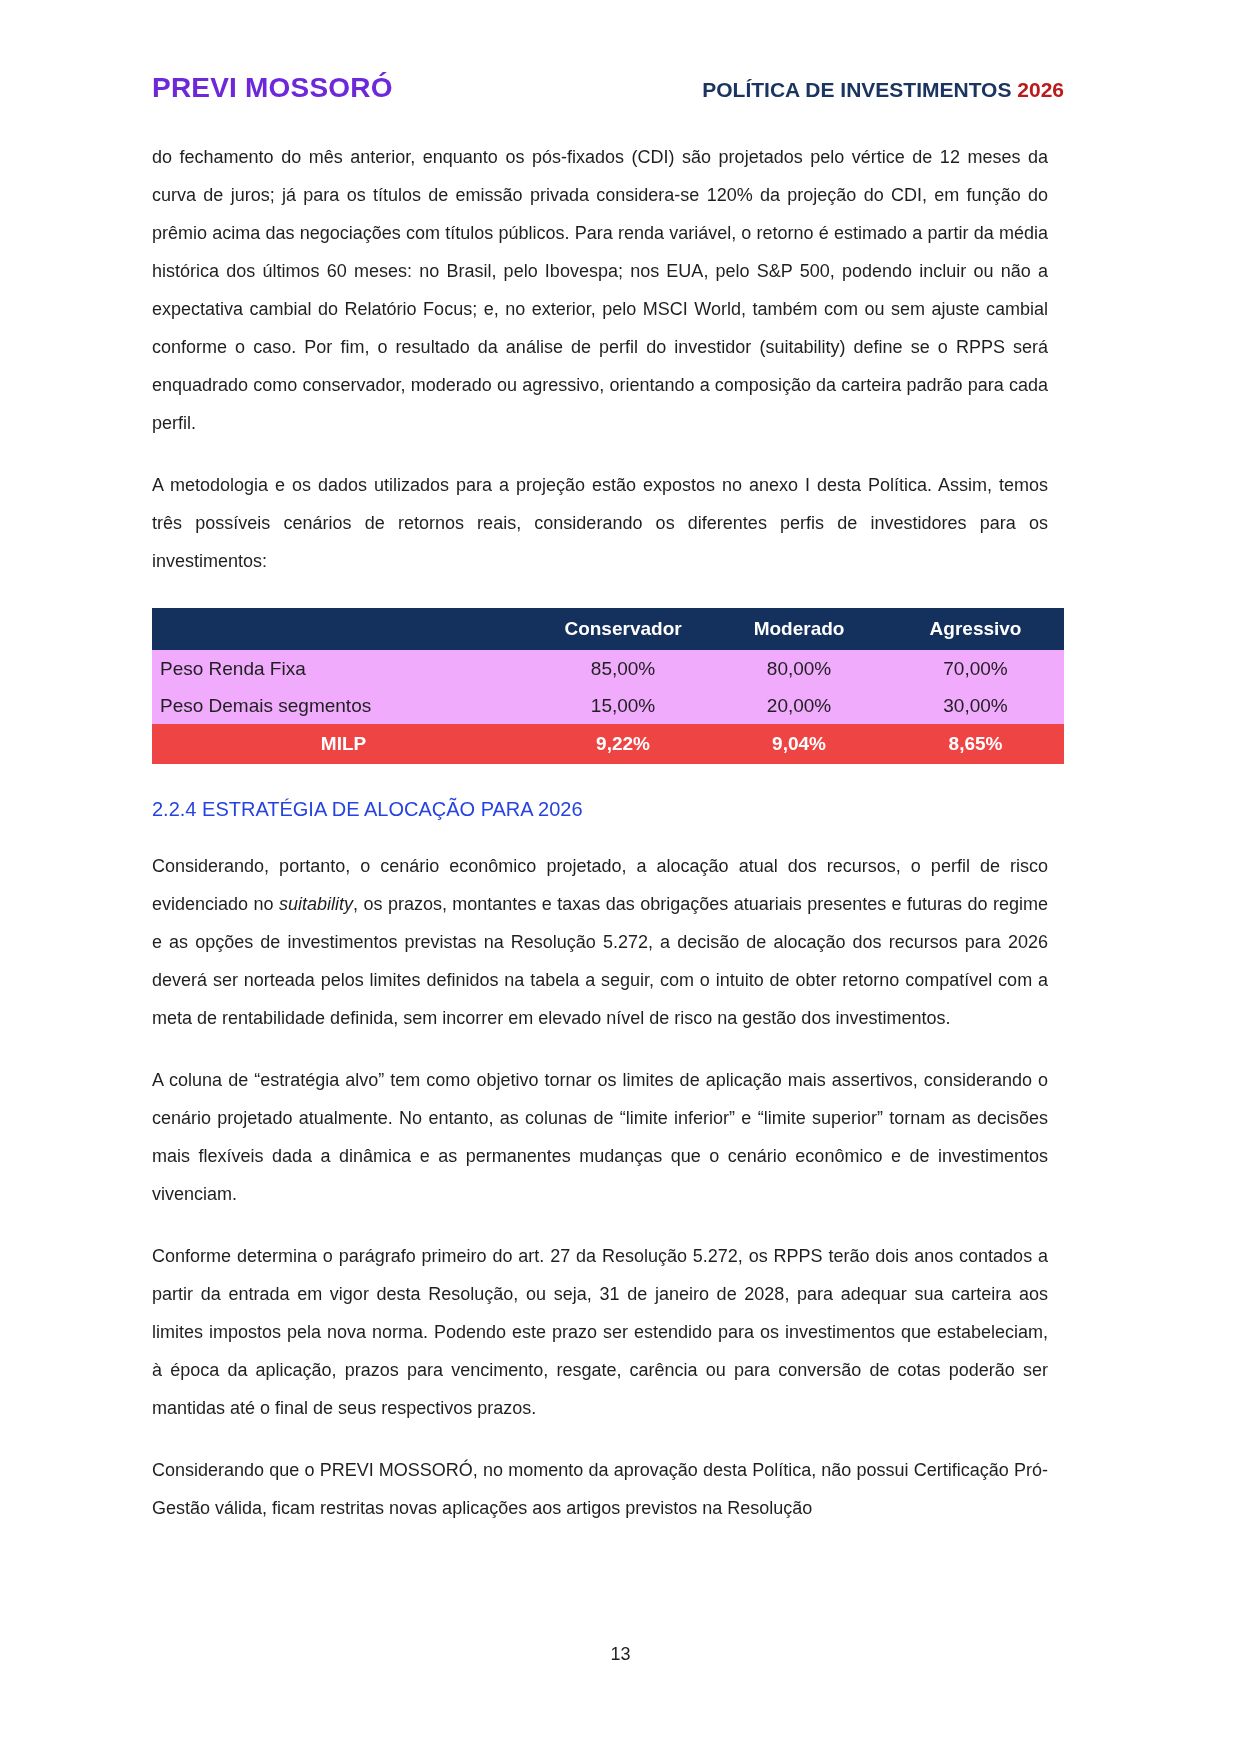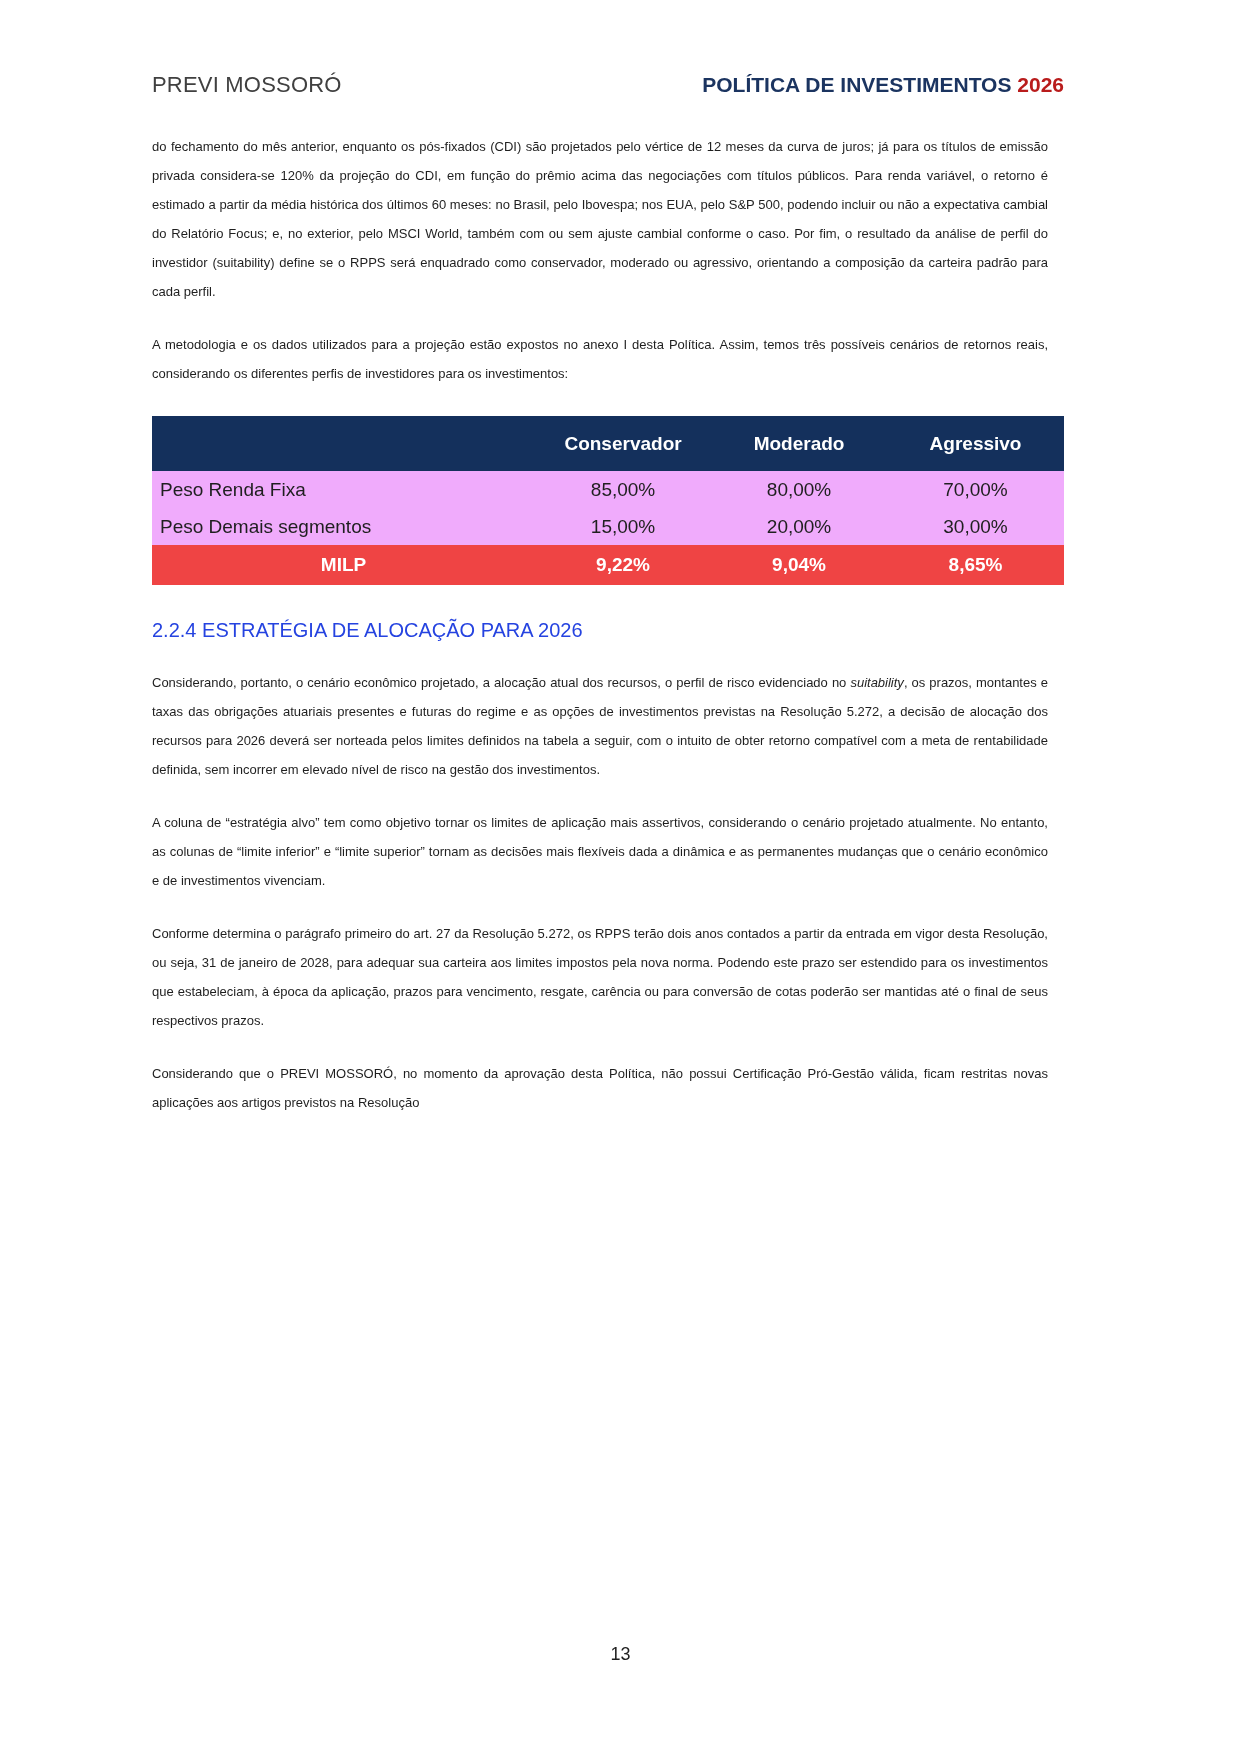--- a/index.html
+++ b/index.html
@@ -18,37 +18,37 @@
     top: 72px;
     width: 912px;
   }
   .doc-header {
     display: flex;
     justify-content: space-between;
     align-items: baseline;
     margin-bottom: 34px;
   }
   .doc-header .left {
-    font-size: 22px;
-    font-weight: normal;
-    color: #404040;
+    font-size: 28px;
+    font-weight: bold;
+    color: #6d28d9;
     letter-spacing: 0.2px;
   }
   .doc-header .right {
     font-size: 21px;
     font-weight: bold;
     color: #1b3460;
   }
   .doc-header .right .year {
     color: #b91c1c;
     font-weight: bold;
   }
   p.body-para {
-    font-size: 13px;
-    line-height: 29px;
+    font-size: 18px;
+    line-height: 38px;
     text-align: justify;
     margin: 0 16px 24px 0;
   }
   .section-heading {
     font-size: 20px;
     font-weight: normal;
     color: #2543e0;
     margin: 34px 0 26px 0;
   }
   table.alloc-table {
@@ -58,21 +58,21 @@
     font-size: 19px;
   }
   table.alloc-table td {
     padding: 0;
   }
   .alloc-table .head-row td {
     background: #14305c;
     color: #ffffff;
     font-weight: bold;
     text-align: center;
-    height: 55px;
+    height: 42px;
     vertical-align: middle;
   }
   .alloc-table .data-row td {
     background: #f0abfc;
     height: 37px;
     vertical-align: middle;
     text-align: center;
   }
   .alloc-table .data-row td.label-cell {
     text-align: left;

